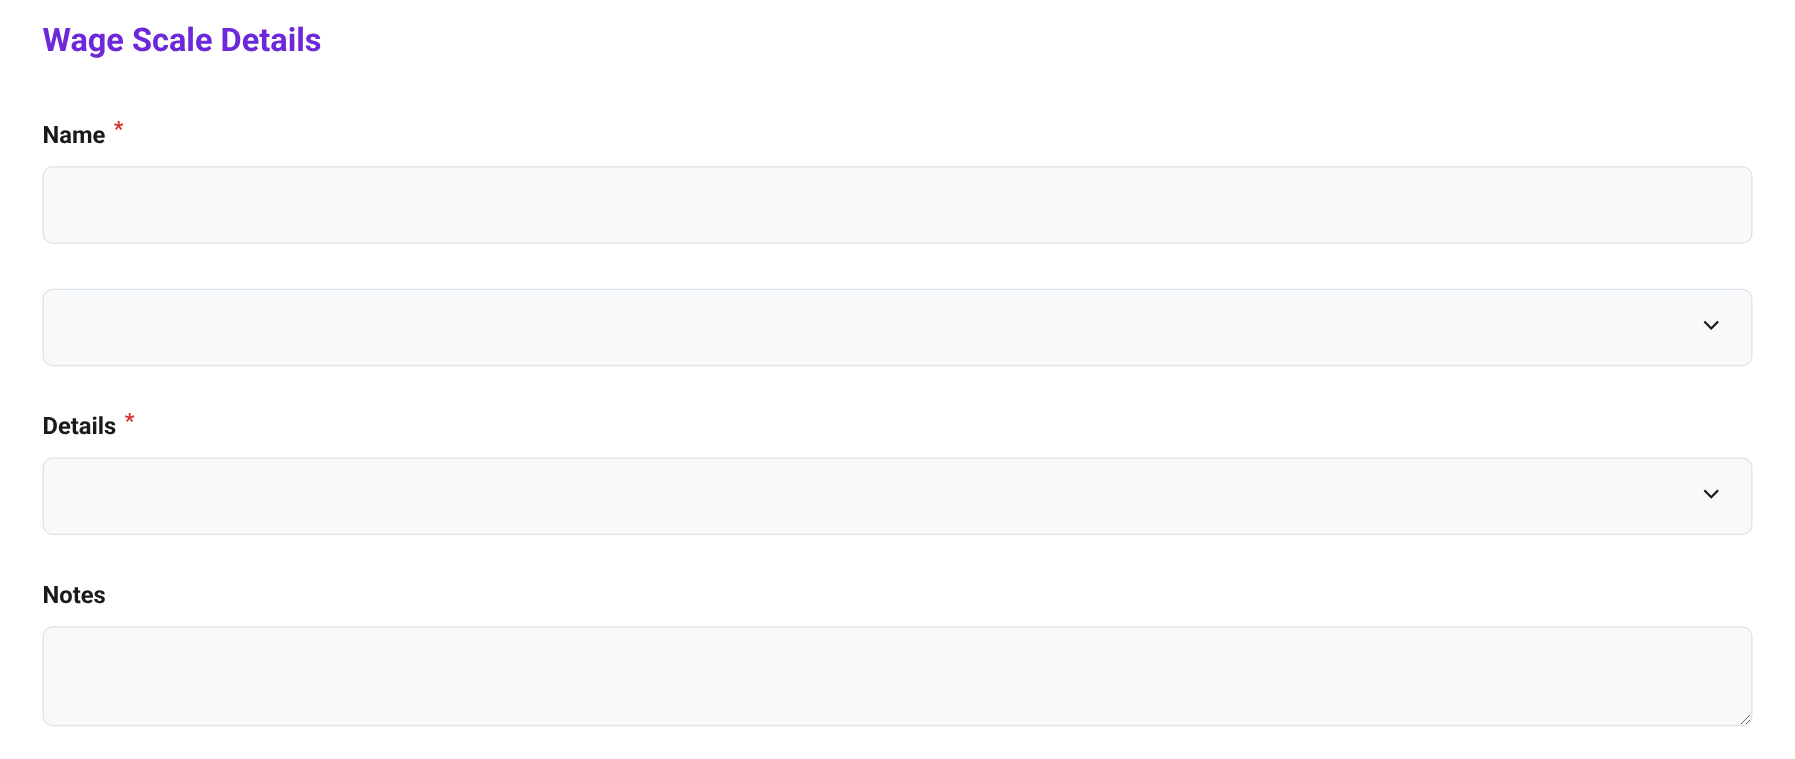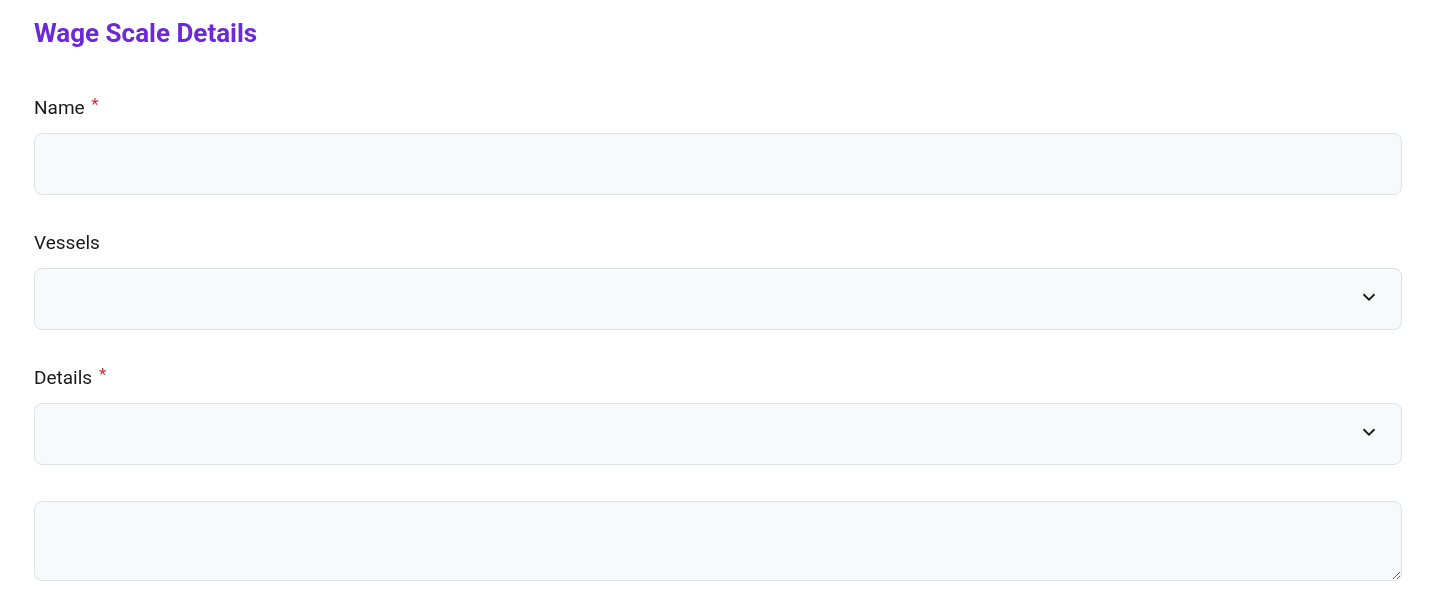--- a/index.html
+++ b/index.html
@@ -18,21 +18,21 @@
       font-weight: 700;
       margin-bottom: 48px;
       color: #6d28d9;
     }
     .form-group {
       margin-bottom: 36px;
     }
     .form-label {
       display: block;
       font-size: 19px;
-      font-weight: 400;
+      font-weight: 700;
       color: #1a1a1a;
       margin-bottom: 14px;
     }
     .required-asterisk {
       color: #d32f2f;
       margin-left: 2px;
       font-size: 17px;
       vertical-align: top;
       position: relative;
       top: -2px;
@@ -102,23 +102,20 @@
 
 <div class="form-group">
   <label class="form-label">
     <span>Name</span>
     <span class="required-asterisk">*</span>
   </label>
   <input type="text" class="form-input" value="" style="">
 </div>
 
 <div class="form-group">
-  <label class="form-label">
-    <span>Vessels</span>
-  </label>
   <div class="select-wrapper">
     <div class="form-select">
       <span></span>
     </div>
     <span class="chevron">
       <svg viewBox="0 0 24 24">
           <polyline points="6 9 12 15 18 9"></polyline>
         </svg>
     </span>
   </div>
@@ -135,14 +132,17 @@
     </div>
     <span class="chevron">
       <svg viewBox="0 0 24 24">
           <polyline points="6 9 12 15 18 9"></polyline>
         </svg>
     </span>
   </div>
 </div>
 
 <div class="form-group">
+  <label class="form-label">
+    <span>Notes</span>
+  </label>
   <textarea class="form-textarea" style=""></textarea>
 </div>
 
 </body></html>

